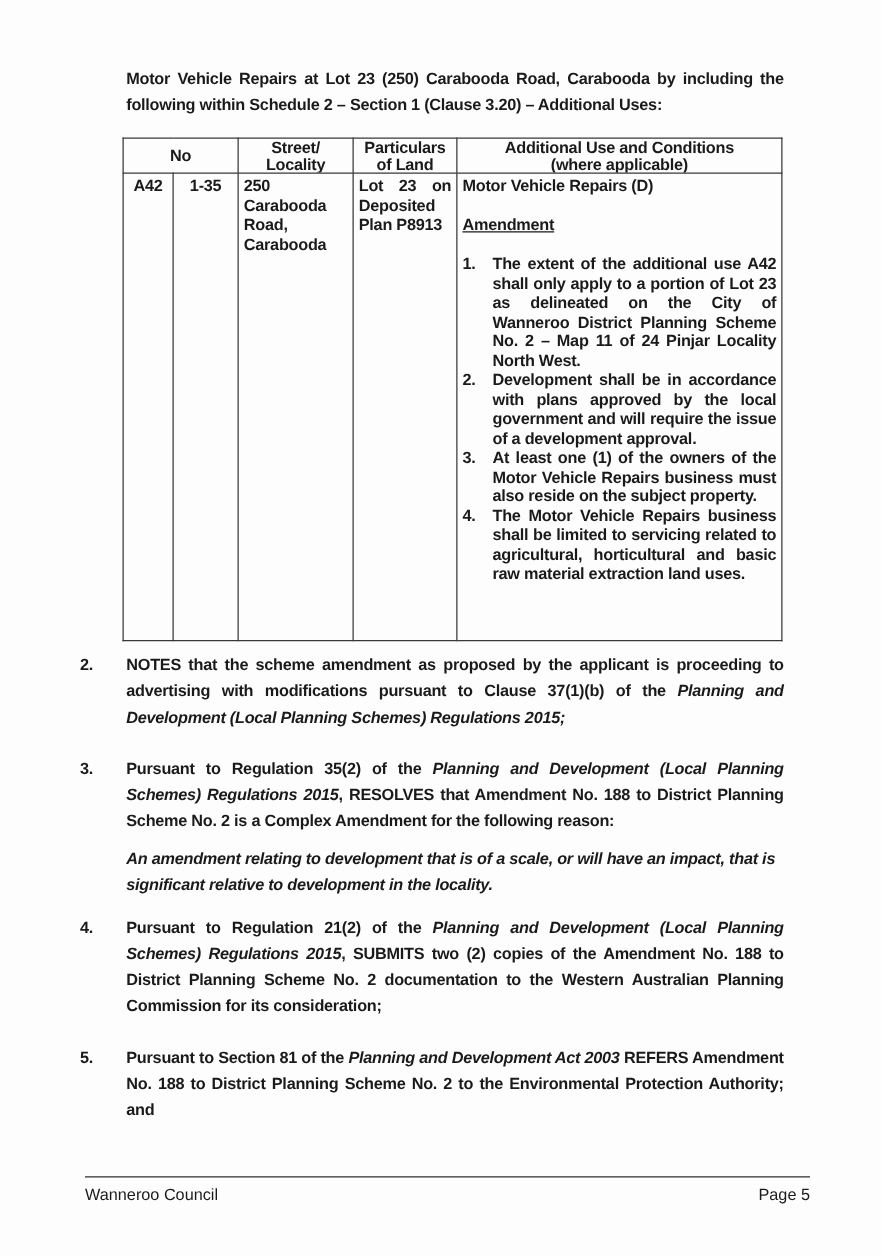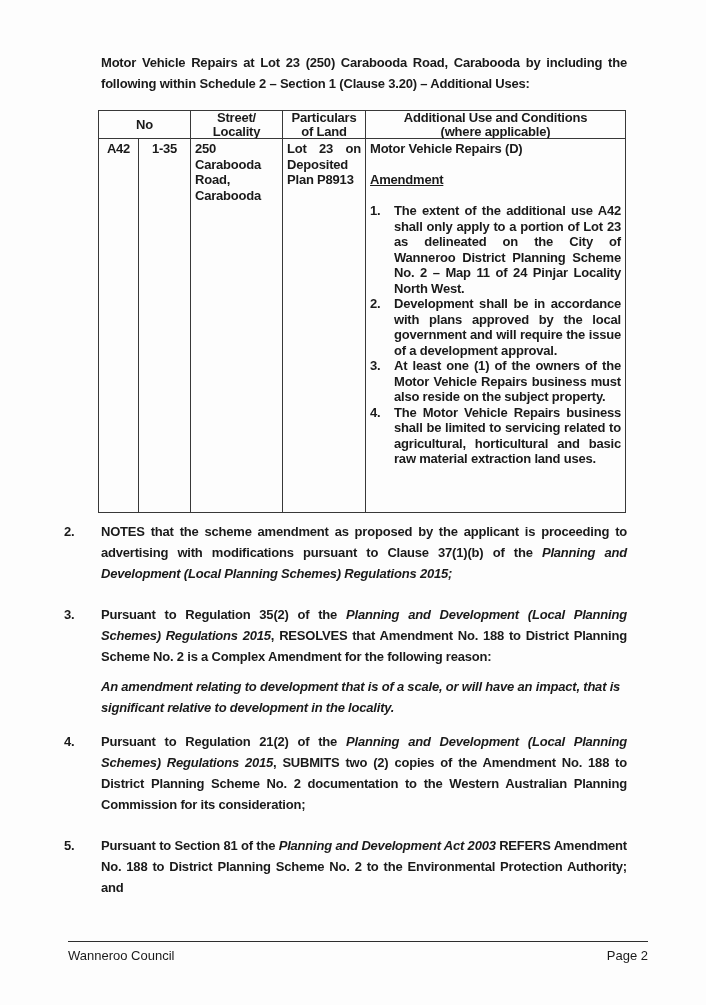--- a/index.html
+++ b/index.html
@@ -163,16 +163,16 @@
     <div class="txt"><span>Pursuant to Regulation 21(2) of the </span><span class="i">Planning and Development (Local Planning Schemes) Regulations 2015</span><span>, SUBMITS two (2) copies of the Amendment No. 188 to District Planning Scheme No. 2 documentation to the Western Australian Planning Commission for its consideration;</span></div>
   </div>
 
   <div class="item item-5">
     <div class="num">5.</div>
     <div class="txt"><span>Pursuant to Section 81 of the </span><span class="i">Planning and Development Act 2003</span><span> REFERS Amendment No. 188 to District Planning Scheme No. 2 to the Environmental Protection Authority; and</span></div>
   </div>
 
   <div class="footer">
     <span>Wanneroo Council</span>
-    <span>Page 2</span>
+    <span>Page 5</span>
   </div>
 
 </div>
 
 </body></html>

